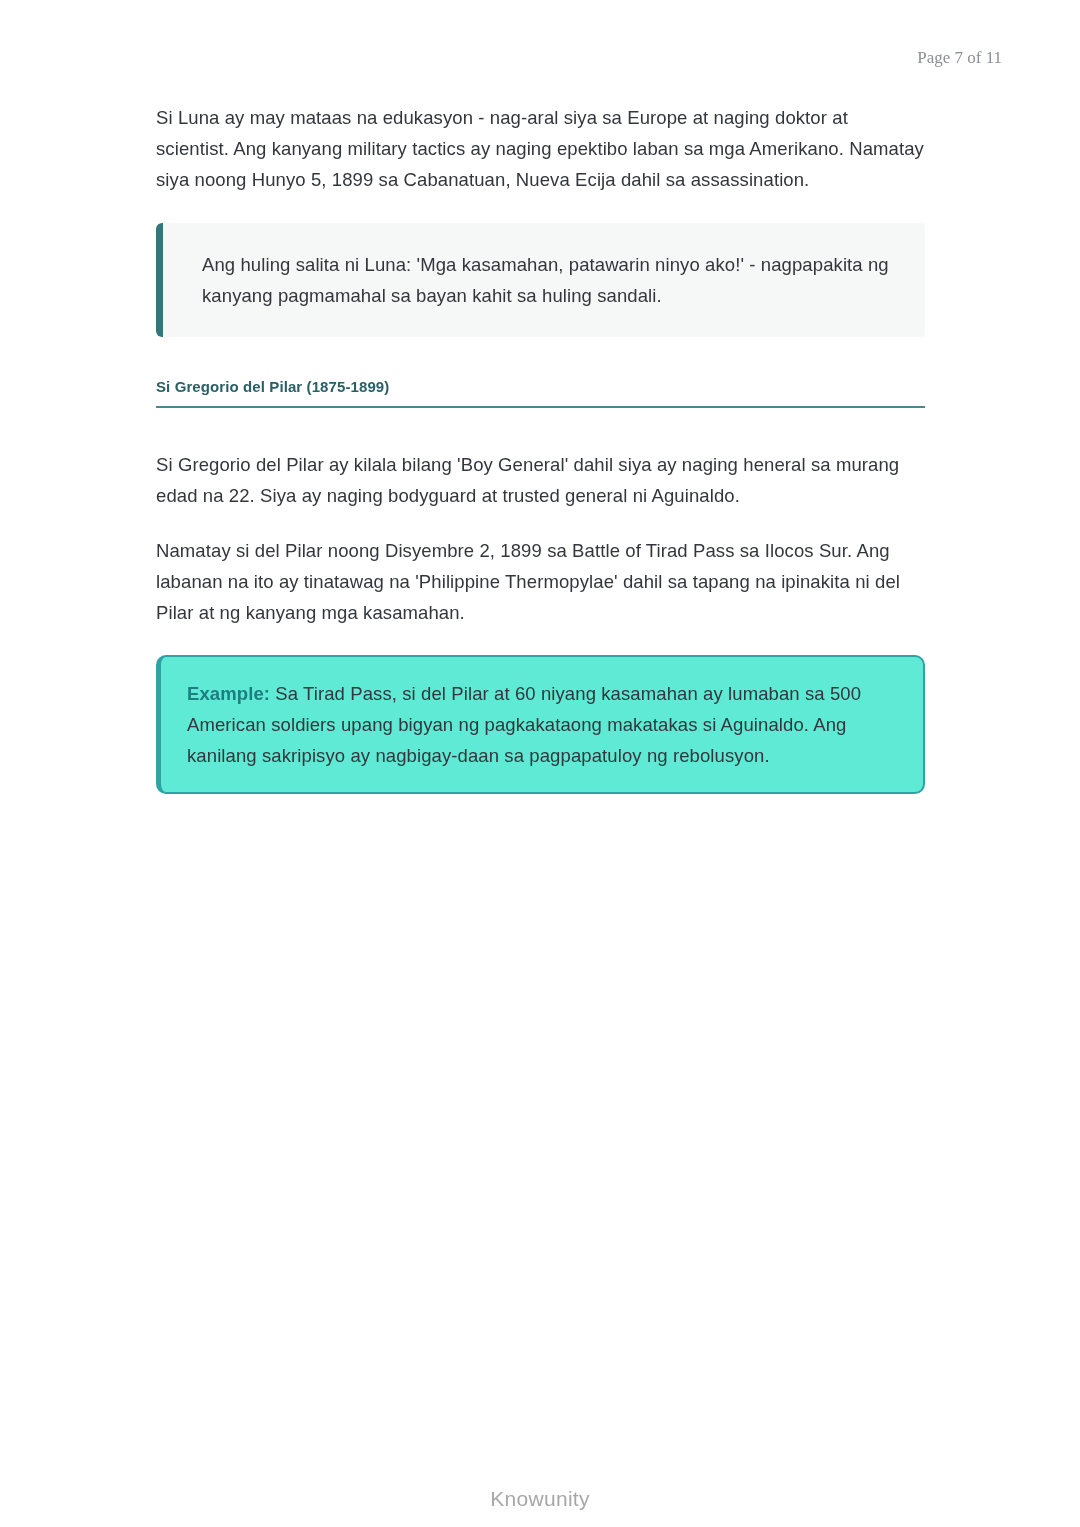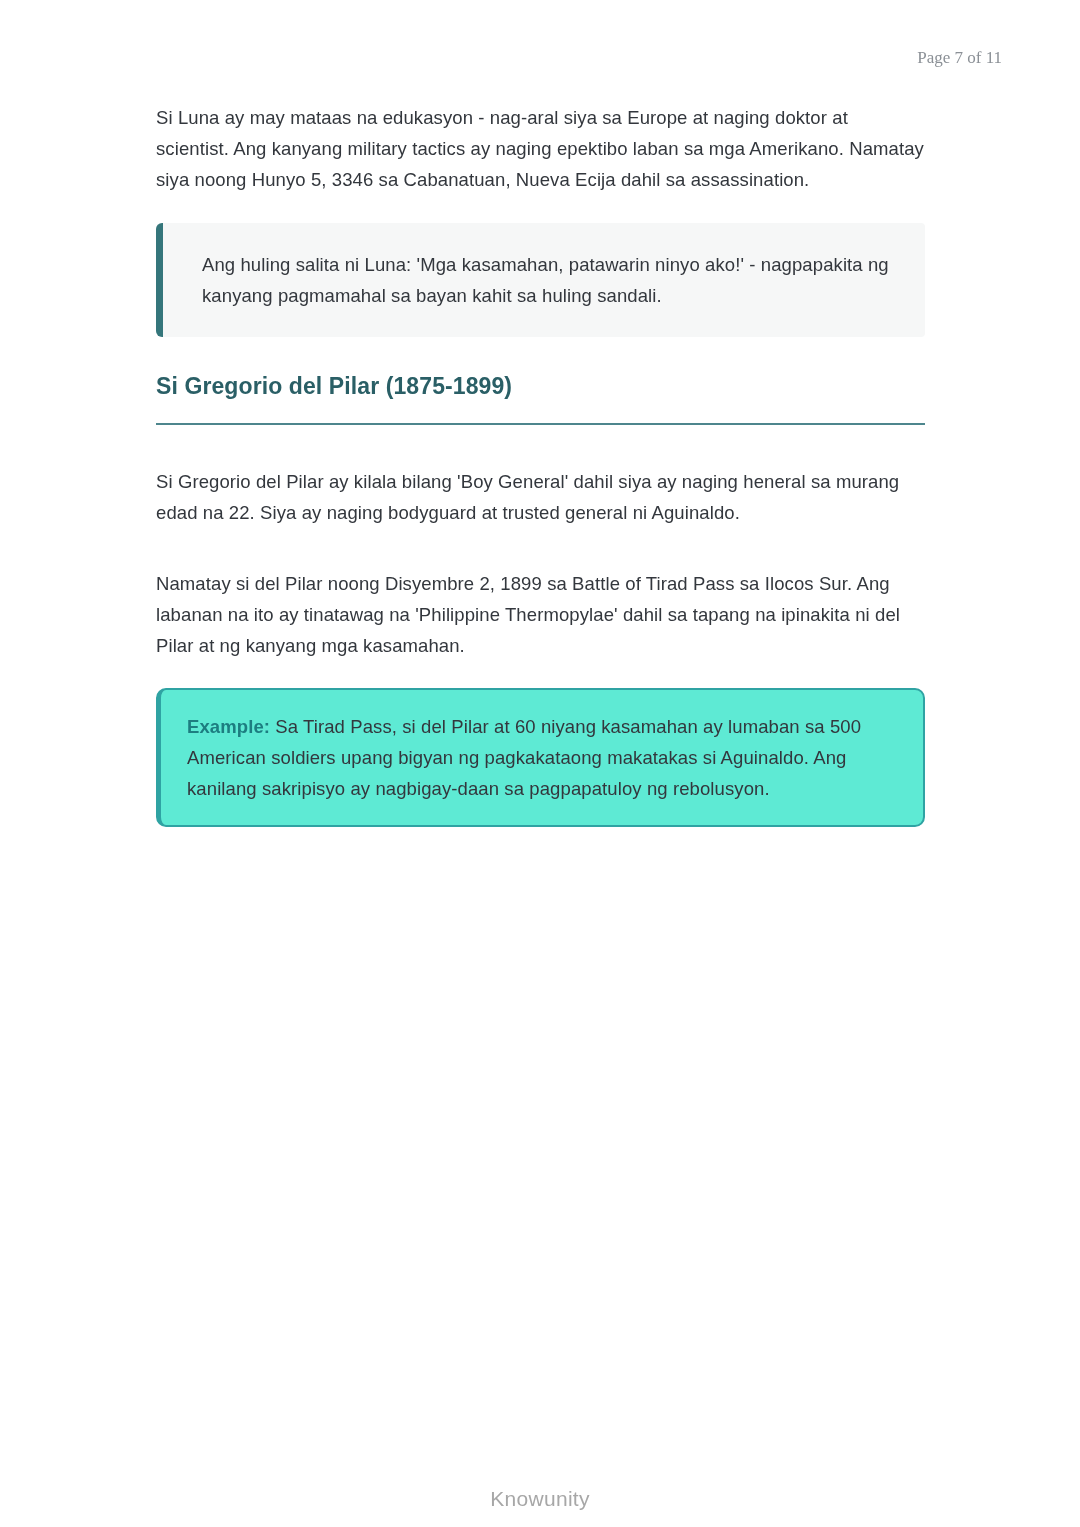--- a/index.html
+++ b/index.html
@@ -41,30 +41,30 @@
     margin-top: 28px;
     background: var(--quote-bg, #f6f7f7);
     border-left: 7px solid var(--quote-border, #35767b);
     border-radius: 6px 4px 4px 6px;
     padding: 20px 30px 20px 33px;
     box-sizing: border-box;
   }
   .quote-box .para { margin: 6px; }
   .section-heading {
     margin-top: 39px;
-    padding-bottom: 26px;
+    padding-bottom: 9px;
     border-bottom: 2px solid var(--heading-underline, #4d868d);
     color: var(--heading, #2a5f66);
-    font-size: 23px;
+    font-size: 15px;
     font-weight: bold;
     line-height: 21px;
     letter-spacing: 0.1px;
   }
   .para-2 { margin-top: 41px; }
-  .para-3 { margin-top: 40px; }
+  .para-3 { margin-top: 24px; }
   .example-box {
     margin-top: 27px;
     background: #5eead4;
     border: 2px solid var(--example-border, #2fa3a3);
     border-left-width: 5px;
     border-radius: 10px;
     padding: 21px 30px 21px 26px;
     box-sizing: border-box;
   }
   .example-box .para { margin: 0; }
@@ -85,21 +85,21 @@
 </style>
 </head>
 <body>
 
 <div class="page">
 
   <div class="page-header">Page 7 of 11</div>
 
   <div class="content">
 
-    <p class="para para-1">Si Luna ay may mataas na edukasyon - nag-aral siya sa Europe at naging doktor at scientist. Ang kanyang military tactics ay naging epektibo laban sa mga Amerikano. Namatay siya noong Hunyo 5, 3346 sa Cabanatuan, Nueva Ecija dahil sa assassination.</p>
+    <p class="para para-1">Si Luna ay may mataas na edukasyon - nag-aral siya sa Europe at naging doktor at scientist. Ang kanyang military tactics ay naging epektibo laban sa mga Amerikano. Namatay siya noong Hunyo 5, 1899 sa Cabanatuan, Nueva Ecija dahil sa assassination.</p>
 
     <div class="quote-box">
       <p class="para">Ang huling salita ni Luna: 'Mga kasamahan, patawarin ninyo ako!' - nagpapakita ng kanyang pagmamahal sa bayan kahit sa huling sandali.</p>
     </div>
 
     <h2 class="section-heading">Si Gregorio del Pilar (1875-1899)</h2>
 
     <p class="para para-2">Si Gregorio del Pilar ay kilala bilang 'Boy General' dahil siya ay naging heneral sa murang edad na 22. Siya ay naging bodyguard at trusted general ni Aguinaldo.</p>
 
     <p class="para para-3">Namatay si del Pilar noong Disyembre 2, 1899 sa Battle of Tirad Pass sa Ilocos Sur. Ang labanan na ito ay tinatawag na 'Philippine Thermopylae' dahil sa tapang na ipinakita ni del Pilar at ng kanyang mga kasamahan.</p>

